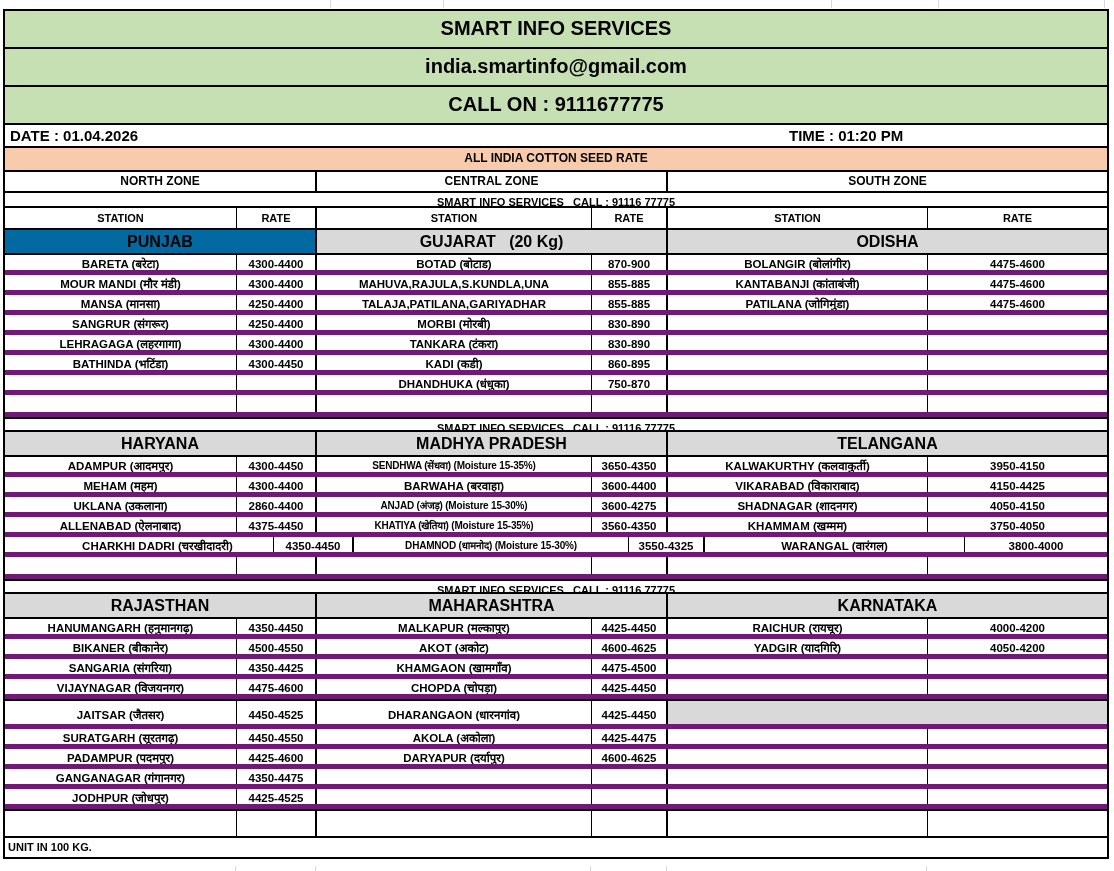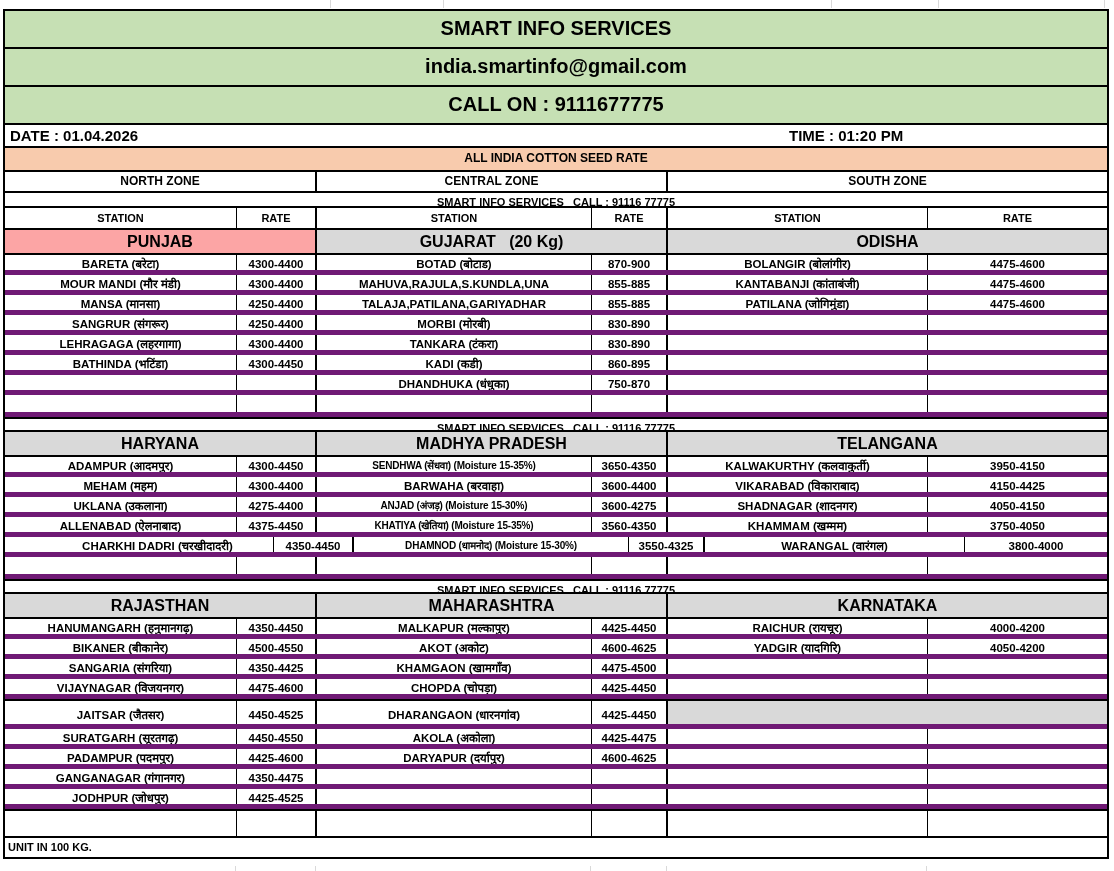--- a/index.html
+++ b/index.html
@@ -99,21 +99,21 @@
       <div class="cell colhdr-cell c0 vr">STATION</div>
       <div class="cell colhdr-cell c1 zr">RATE</div>
       <div class="cell colhdr-cell c2 vr">STATION</div>
       <div class="cell colhdr-cell c3 zr">RATE</div>
       <div class="cell colhdr-cell c4 vr">STATION</div>
       <div class="cell colhdr-cell c5">RATE</div>
     </div>
 
     <div id="grid">
         <div class="row state-row thick-b" style="height: 25px;">
-          <div class="cell state-cell m0 zr" style="background: #fca5a5;">PUNJAB</div>
+          <div class="cell state-cell m0 zr" style="background: #0369a1;">PUNJAB</div>
           <div class="cell state-cell m1 zr" style="background: rgb(217, 217, 217);">GUJARAT   (20 Kg)</div>
           <div class="cell state-cell m2" style="background: rgb(217, 217, 217);">ODISHA</div>
         </div>
         <div class="row" style="height: 20px;">
           <div class="cell data-cell c0 vr" style="line-height: 18px;">BARETA (बरेटा)</div>
           <div class="cell data-cell c1 zr" style="line-height: 18px;">4300-4400</div>
           <div class="cell data-cell c2 vr" style="line-height: 18px;">BOTAD (बोटाड)</div>
           <div class="cell data-cell c3 zr" style="line-height: 18px;">870-900</div>
           <div class="cell data-cell c4 vr" style="line-height: 18px;">BOLANGIR (बोलांगीर)</div>
           <div class="cell data-cell c5" style="line-height: 18px;">4475-4600</div>
@@ -193,21 +193,21 @@
         <div class="row" style="height: 20px;">
           <div class="cell data-cell c0 vr" style="line-height: 18px;">MEHAM (महम)</div>
           <div class="cell data-cell c1 zr" style="line-height: 18px;">4300-4400</div>
           <div class="cell data-cell c2 vr" style="line-height: 18px;">BARWAHA (बरवाहा)</div>
           <div class="cell data-cell c3 zr" style="line-height: 18px;">3600-4400</div>
           <div class="cell data-cell c4 vr" style="line-height: 18px; text-align: center;">VIKARABAD (विकाराबाद)</div>
           <div class="cell data-cell c5" style="line-height: 18px;">4150-4425</div>
         </div>
         <div class="row" style="height: 20px;">
           <div class="cell data-cell c0 vr" style="line-height: 18px;">UKLANA (उकलाना)</div>
-          <div class="cell data-cell c1 zr" style="line-height: 18px;">4275-4400</div>
+          <div class="cell data-cell c1 zr" style="line-height: 18px;">2860-4400</div>
           <div class="cell data-cell c2 vr small" style="line-height: 18px;">ANJAD  (अंजड़) (Moisture 15-30%)</div>
           <div class="cell data-cell c3 zr" style="line-height: 18px;">3600-4275</div>
           <div class="cell data-cell c4 vr" style="line-height: 18px;">SHADNAGAR (शादनगर)</div>
           <div class="cell data-cell c5" style="line-height: 18px;">4050-4150</div>
         </div>
         <div class="row" style="height: 20px;">
           <div class="cell data-cell c0 vr" style="line-height: 18px;">ALLENABAD (ऐलनाबाद)</div>
           <div class="cell data-cell c1 zr" style="line-height: 18px;">4375-4450</div>
           <div class="cell data-cell c2 vr small" style="line-height: 18px;">KHATIYA (खेतिया) (Moisture 15-35%)</div>
           <div class="cell data-cell c3 zr" style="line-height: 18px;">3560-4350</div>

